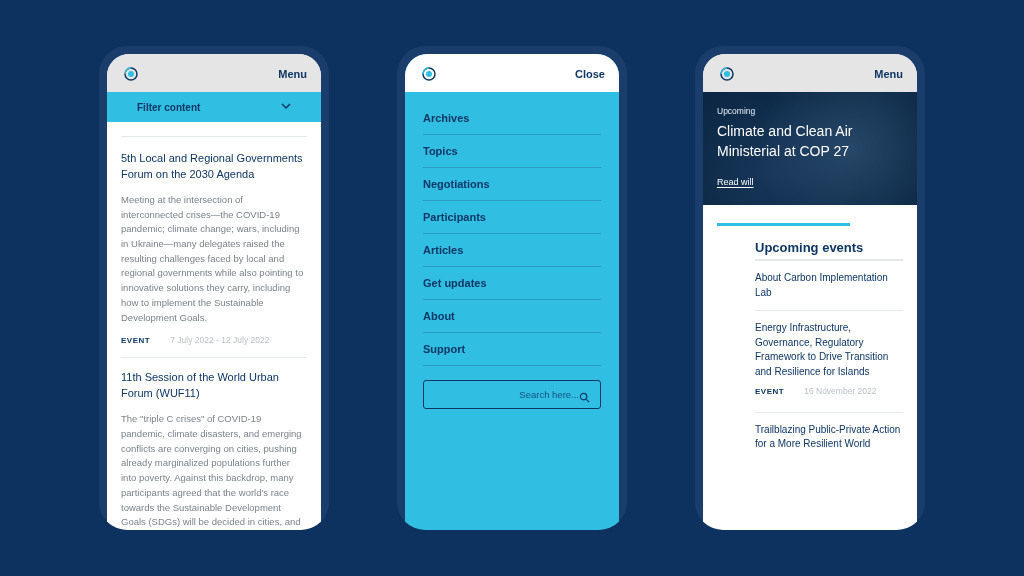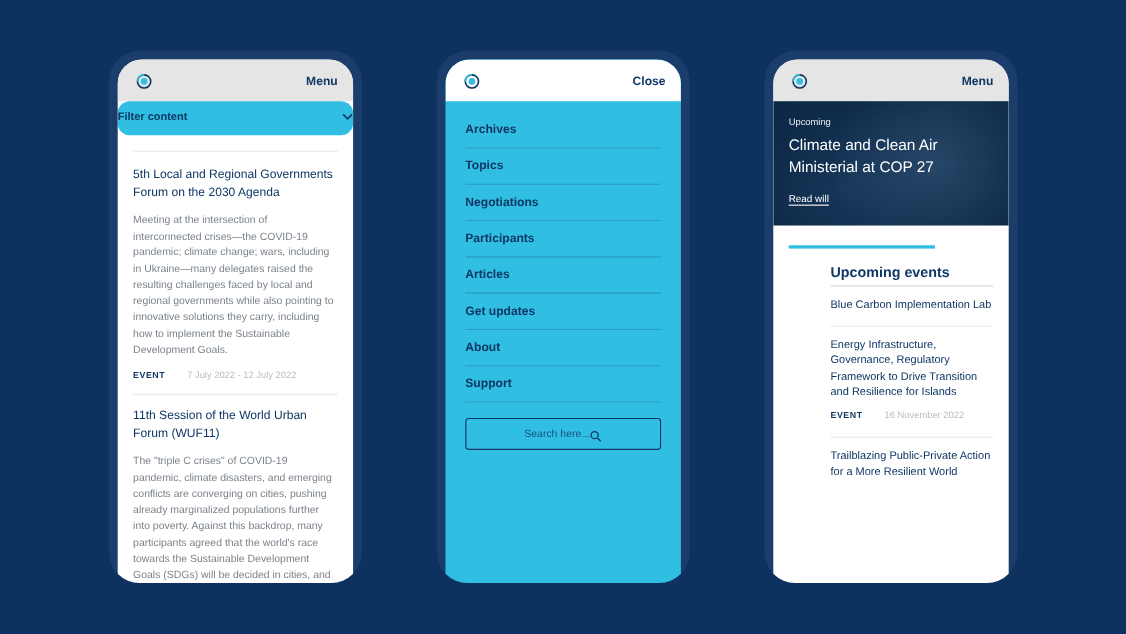--- a/index.html
+++ b/index.html
@@ -53,25 +53,24 @@
   .close-btn {
     font-size: 11px; font-weight: 700; color: var(--navy);
     cursor: pointer;
   }
 
   
   .filter-bar {
     background: var(--accent);
     color: var(--navy);
     font-size: 10px; font-weight: 600;
-    padding: 9px 0;
-    display: flex; justify-content: space-between;
+    padding: 9px 30px;
+    display: flex; align-items: center; justify-content: space-between;
     cursor: pointer;
     margin: 0 0 4px 0;
-    border-radius: 11px;
   }
   .chevron { font-size: 10px; color: var(--navy); }
   .content { padding: 0 14px; flex: 1; overflow: hidden; }
   .divider {
     height: 1px; background: var(--divider);
     margin: 10px 0 14px 0;
   }
   .section-gap-divider { height: 1px; background: var(--divider); margin: 12px 0; }
   .article-title {
     font-size: 11px; font-weight: 400; color: var(--navy);
@@ -98,21 +97,21 @@
     padding: 10px 0;
     border-bottom: 1px solid rgba(14,55,100,0.25);
     font-size: 11px; font-weight: 600;
     color: var(--navy);
     cursor: pointer;
   }
   .search-wrap { padding: 14px 18px; }
   .search-box {
     border: 1px solid var(--navy);
     border-radius: 3px;
-    display: flex; align-items: center; justify-content: center;
+    display: flex; align-items: center; justify-content: flex-end;
     padding: 8px 10px;
     background: transparent;
   }
   .search-placeholder { font-size: 9.5px; color: var(--navy); opacity: 0.8; }
   .search-icon { width: 11px; height: 11px; }
 
   
   .hero {
     background: #0b2744;
     color: #fff;
@@ -261,21 +260,21 @@
       </div>
 
       <div class="accent-line"></div>
 
       <div class="content3">
         <div class="section-title">Upcoming events</div>
         <div class="hr"></div>
 
         <div class="hr"></div>
 
-        <div class="row">Blue Carbon Implementation Lab</div>
+        <div class="row">About Carbon Implementation Lab</div>
         <div class="hr"></div>
 
         <div class="row">
           <div>Energy Infrastructure, Governance, Regulatory Framework to Drive Transition and Resilience for Islands</div>
           <div class="meta" style="margin-top:6px;">
             <span class="tag">EVENT</span>
             <span class="date">16 November 2022</span>
           </div>
         </div>
         <div class="hr"></div>

